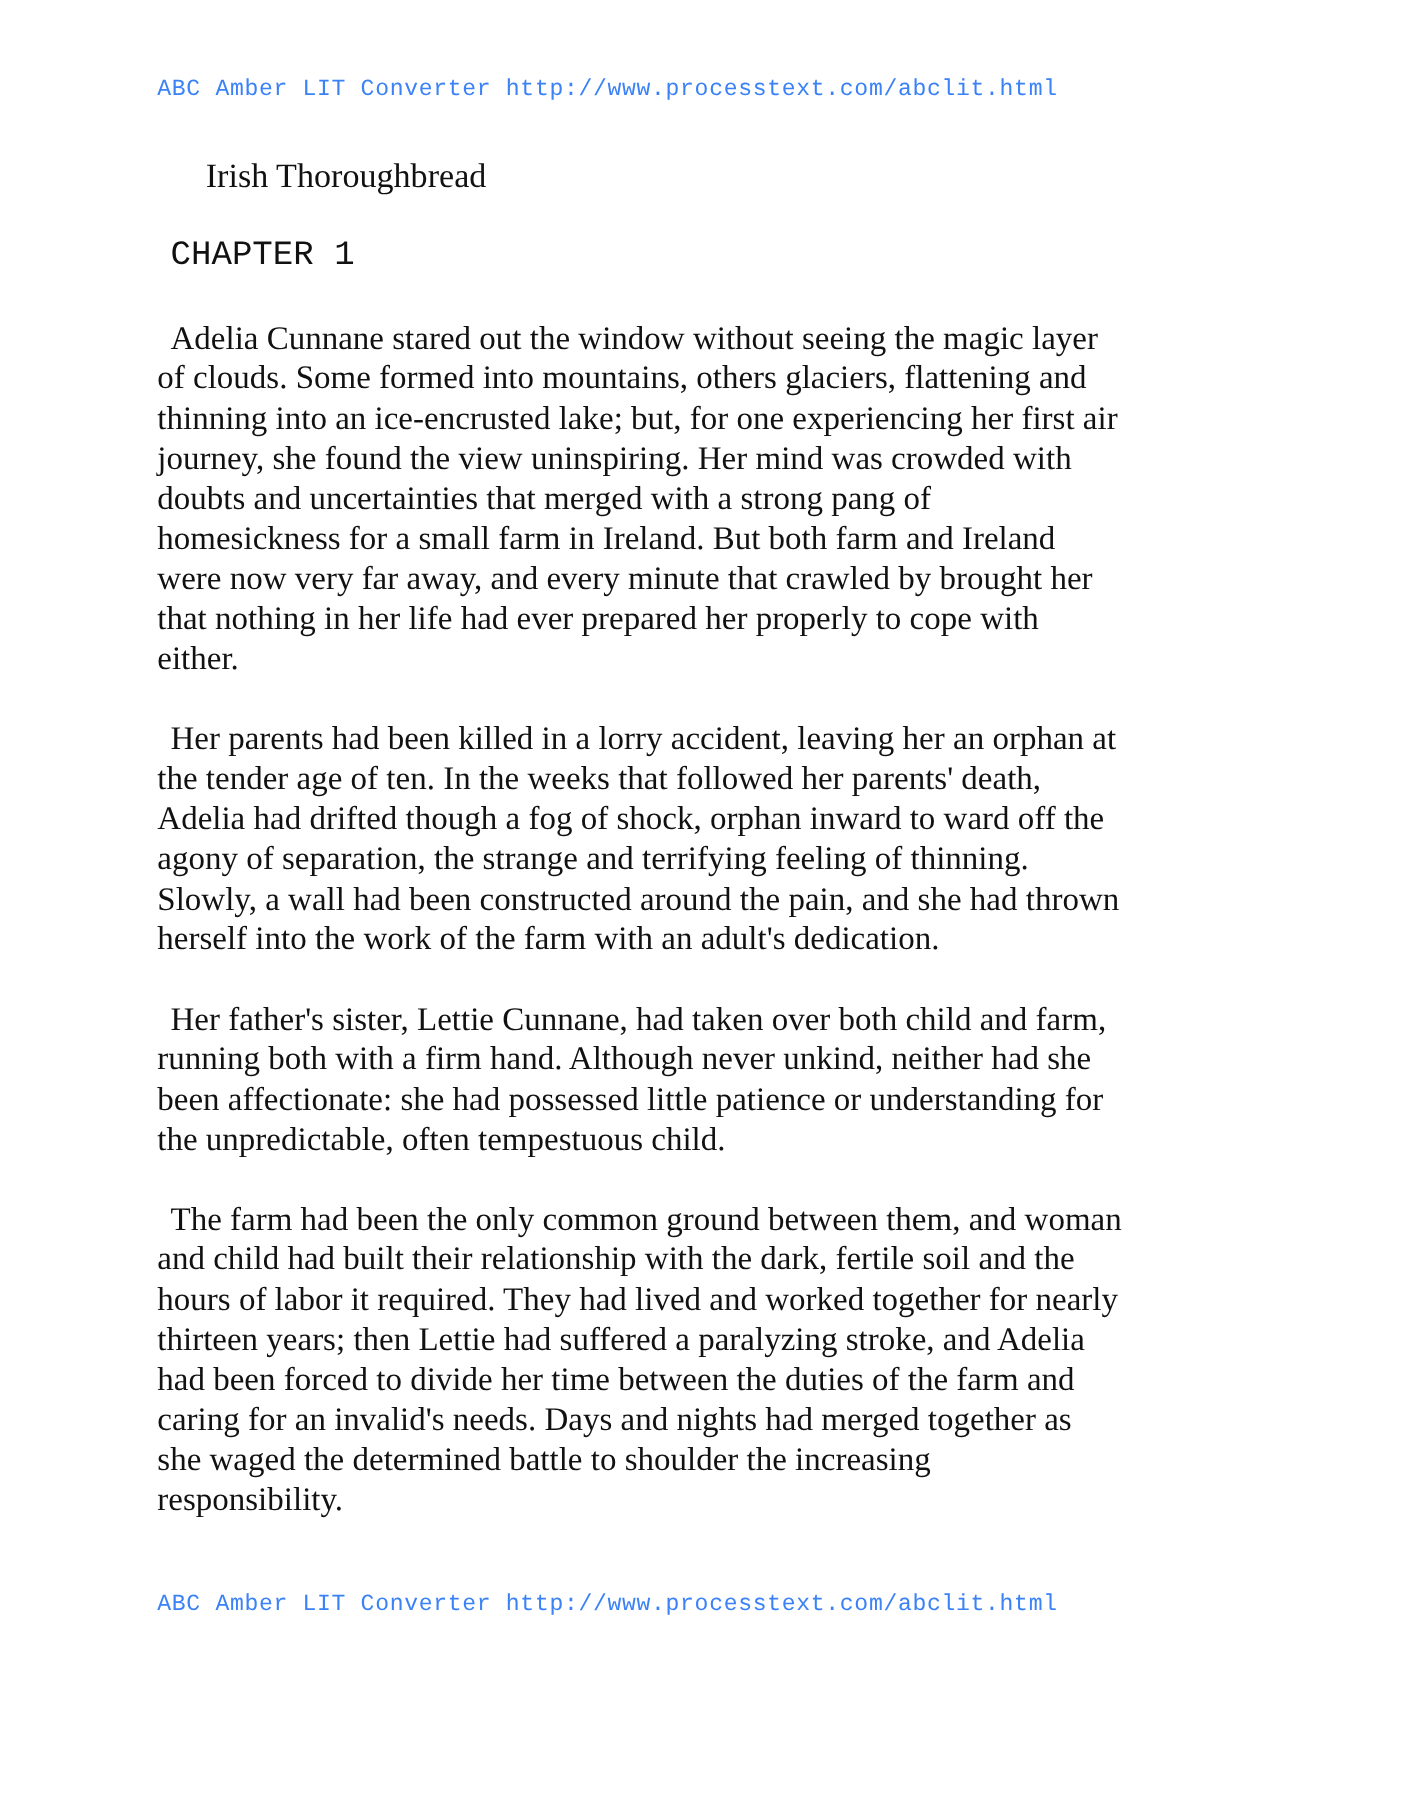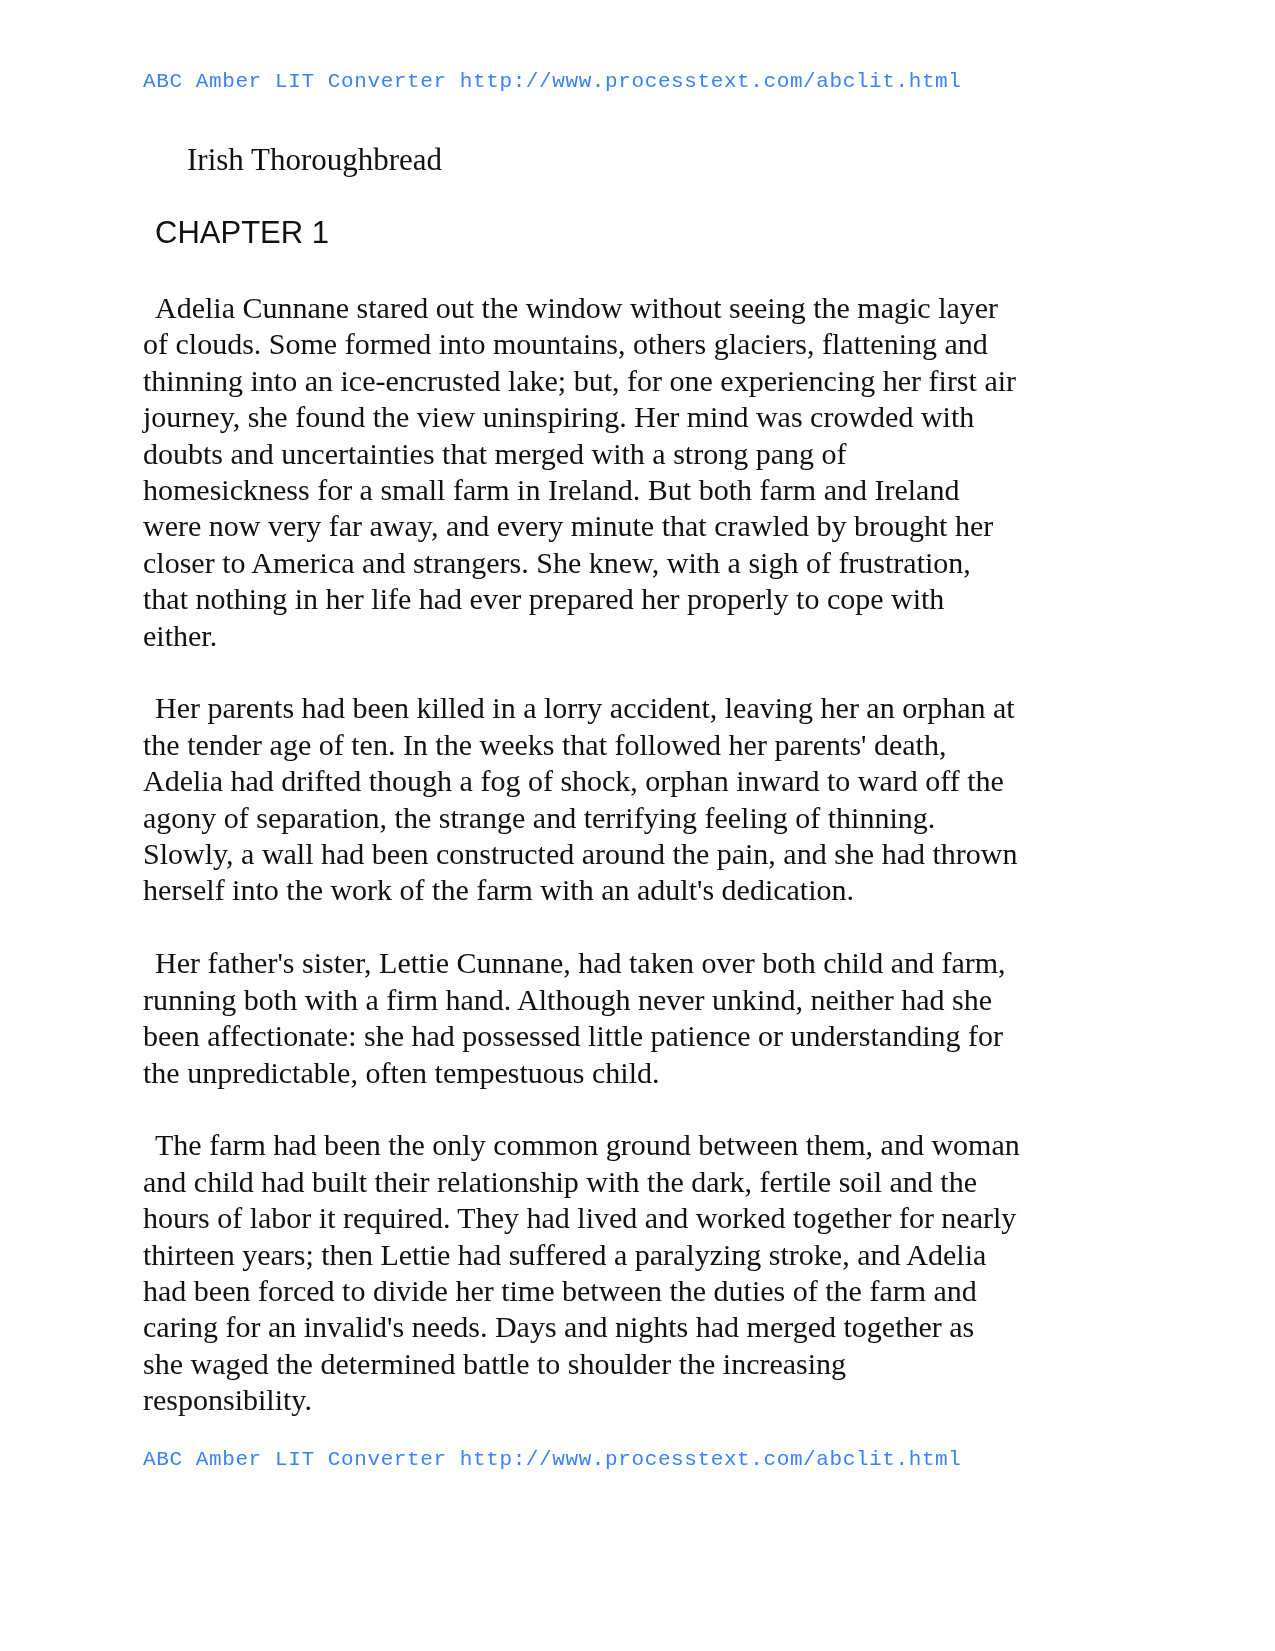--- a/index.html
+++ b/index.html
@@ -32,21 +32,21 @@
       font-family: "Liberation Serif", "DejaVu Serif", serif;
       font-size: 31px;
       color: #111;
       white-space: nowrap;
       margin-left: 31px;
     }
     .chapter-heading {
       position: absolute;
       left: 155px;
       top: 215px;
-      font-family: Liberation Sans, sans-serif;
+      font-family: Liberation Mono, monospace;
       font-size: 31px;
       color: #111;
       white-space: nowrap;
     }
     .body-text {
       position: absolute;
       left: 143px;
       top: 290px;
       width: 940px;
       font-family: "Liberation Serif", "DejaVu Serif", serif;
@@ -74,21 +74,20 @@
 
 <div class="body-text">
   <p class="para">
     <span class="line indent">Adelia Cunnane stared out the window without seeing the magic layer</span>
     <span class="line">of clouds. Some formed into mountains, others glaciers, flattening and</span>
     <span class="line">thinning into an ice-encrusted lake; but, for one experiencing her first air</span>
     <span class="line">journey, she found the view uninspiring. Her mind was crowded with</span>
     <span class="line">doubts and uncertainties that merged with a strong pang of</span>
     <span class="line">homesickness for a small farm in Ireland. But both farm and Ireland</span>
     <span class="line">were now very far away, and every minute that crawled by brought her</span>
-    <span class="line">closer to America and strangers. She knew, with a sigh of frustration,</span>
     <span class="line">that nothing in her life had ever prepared her properly to cope with</span>
     <span class="line">either.</span>
   </p>
   <p class="para">
     <span class="line indent">Her parents had been killed in a lorry accident, leaving her an orphan at</span>
     <span class="line">the tender age of ten. In the weeks that followed her parents' death,</span>
     <span class="line">Adelia had drifted though a fog of shock, orphan inward to ward off the</span>
     <span class="line">agony of separation, the strange and terrifying feeling of thinning.</span>
     <span class="line">Slowly, a wall had been constructed around the pain, and she had thrown</span>
     <span class="line">herself into the work of the farm with an adult's dedication.</span>

